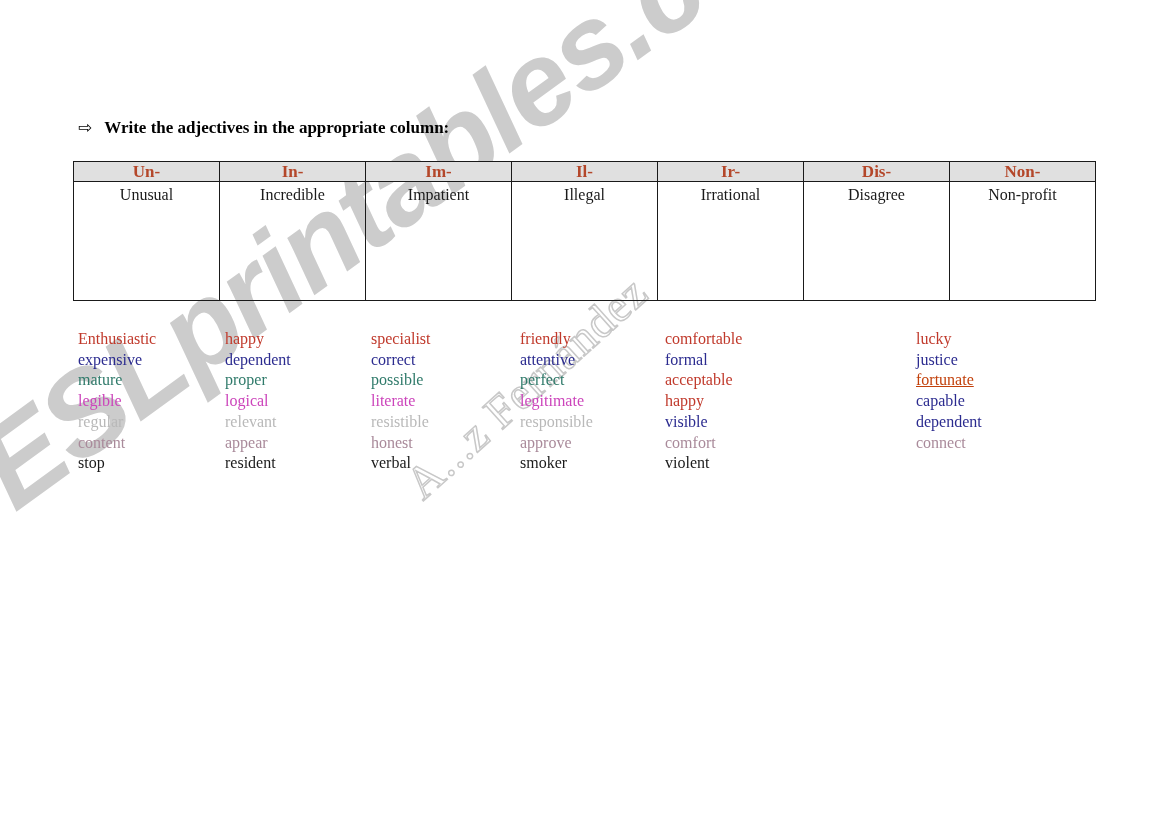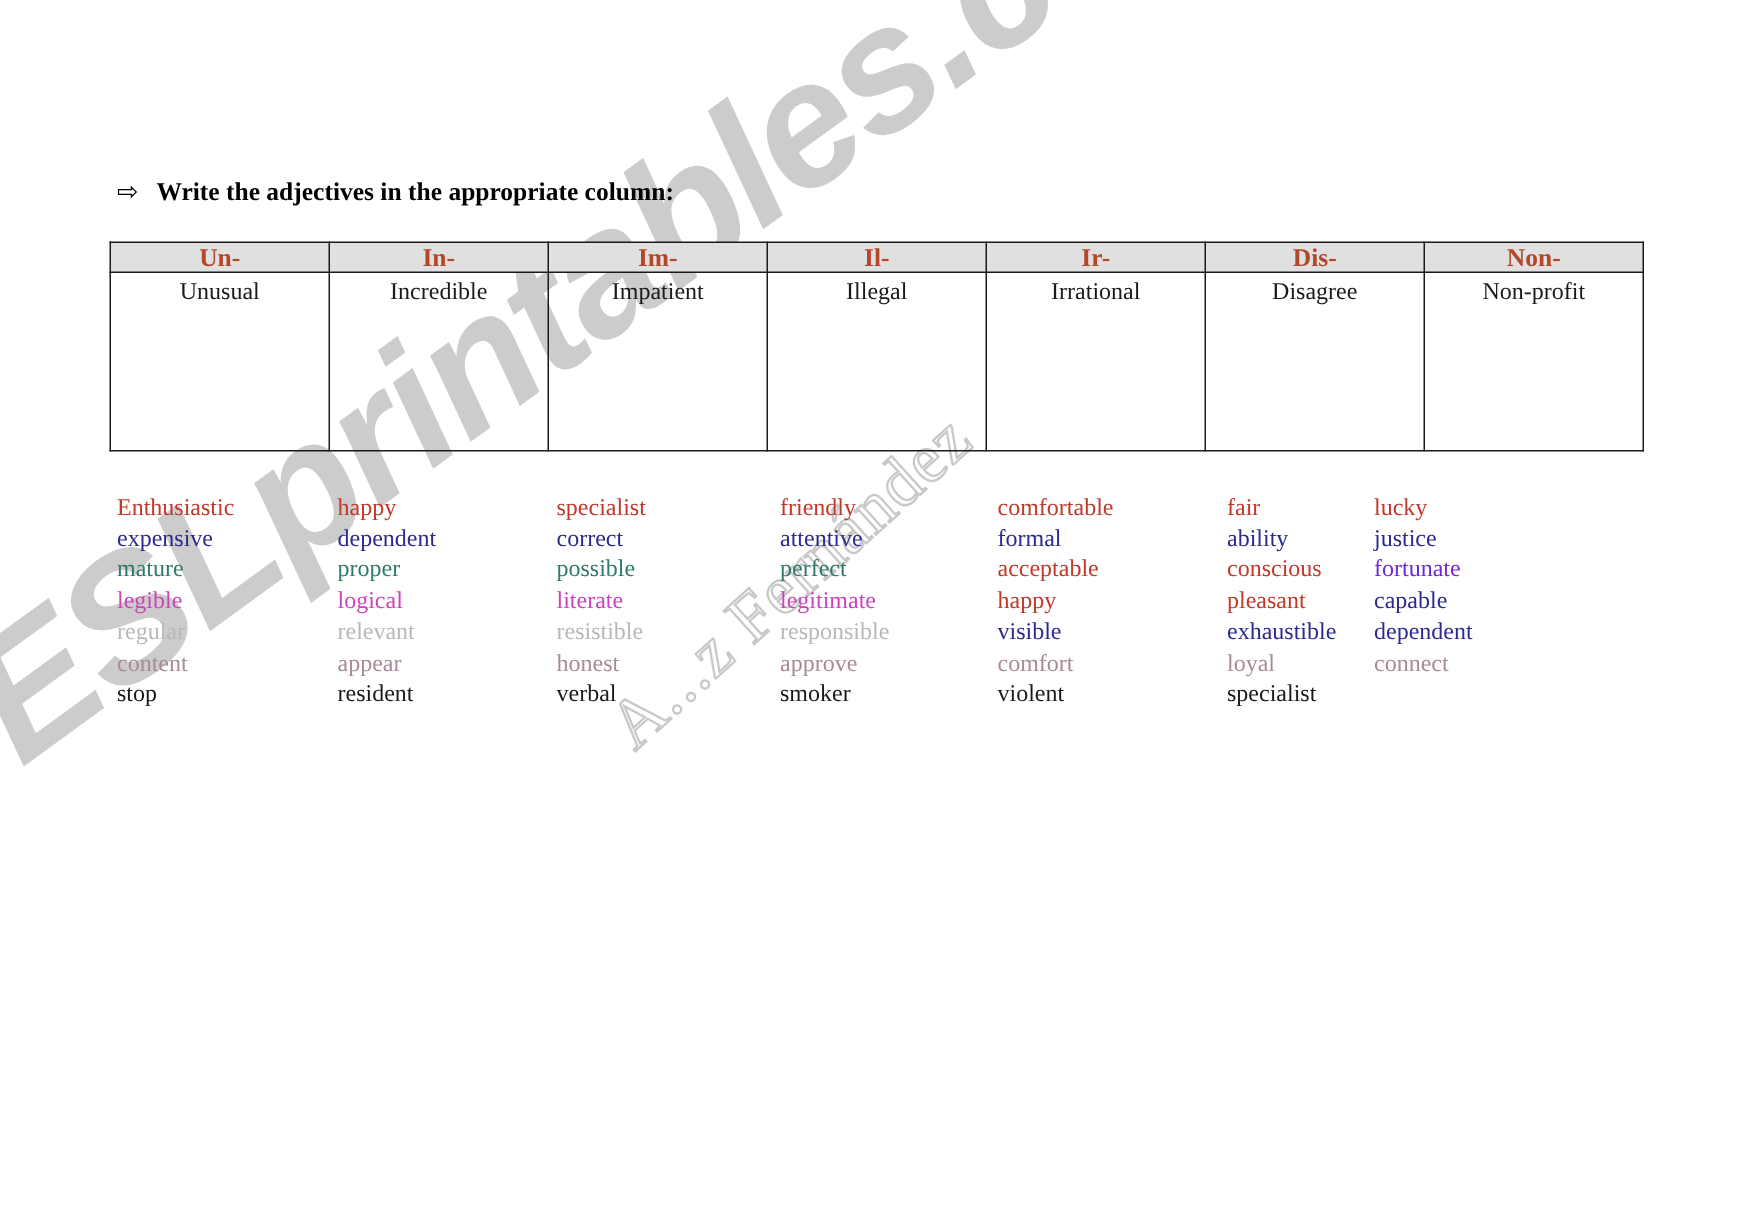--- a/index.html
+++ b/index.html
@@ -241,32 +241,23 @@
       </div>
       <div class="word-col" style="left: 587px;">
         <div class="word" style="color: rgb(192, 57, 43); text-align: center;">comfortable</div>
         <div class="word" style="color: rgb(43, 43, 143);">formal</div>
         <div class="word" style="color: rgb(192, 57, 43);">acceptable</div>
         <div class="word" style="color: rgb(192, 57, 43);">happy</div>
         <div class="word" style="color: rgb(43, 43, 143);">visible</div>
         <div class="word" style="color: rgb(169, 138, 154);">comfort</div>
         <div class="word" style="color: rgb(26, 26, 26);">violent</div>
       </div>
-      <div class="word-col" style="left: 740px;">
-        <div class="word" style="color: rgb(192, 57, 43);">fair</div>
-        <div class="word" style="color: rgb(43, 43, 143);">ability</div>
-        <div class="word" style="color: rgb(192, 57, 43);">conscious</div>
-        <div class="word" style="color: rgb(192, 57, 43);">pleasant</div>
-        <div class="word" style="color: rgb(43, 43, 143);">exhaustible</div>
-        <div class="word" style="color: rgb(169, 138, 154);">loyal</div>
-        <div class="word" style="color: rgb(26, 26, 26);">specialist</div>
-      </div>
       <div class="word-col" style="left: 838px;">
         <div class="word" style="color: rgb(192, 57, 43);">lucky</div>
         <div class="word" style="color: rgb(43, 43, 143);">justice</div>
-        <div class="word" style="color: #6d28d9;">fortunate</div>
+        <div class="word" style="color: #c2410c; text-decoration: underline;">fortunate</div>
         <div class="word" style="color: rgb(43, 43, 143);">capable</div>
         <div class="word" style="color: rgb(43, 43, 143);">dependent</div>
         <div class="word" style="color: rgb(169, 138, 154);">connect</div>
       </div>
     </div>
 
 </div>
 
 </body></html>

